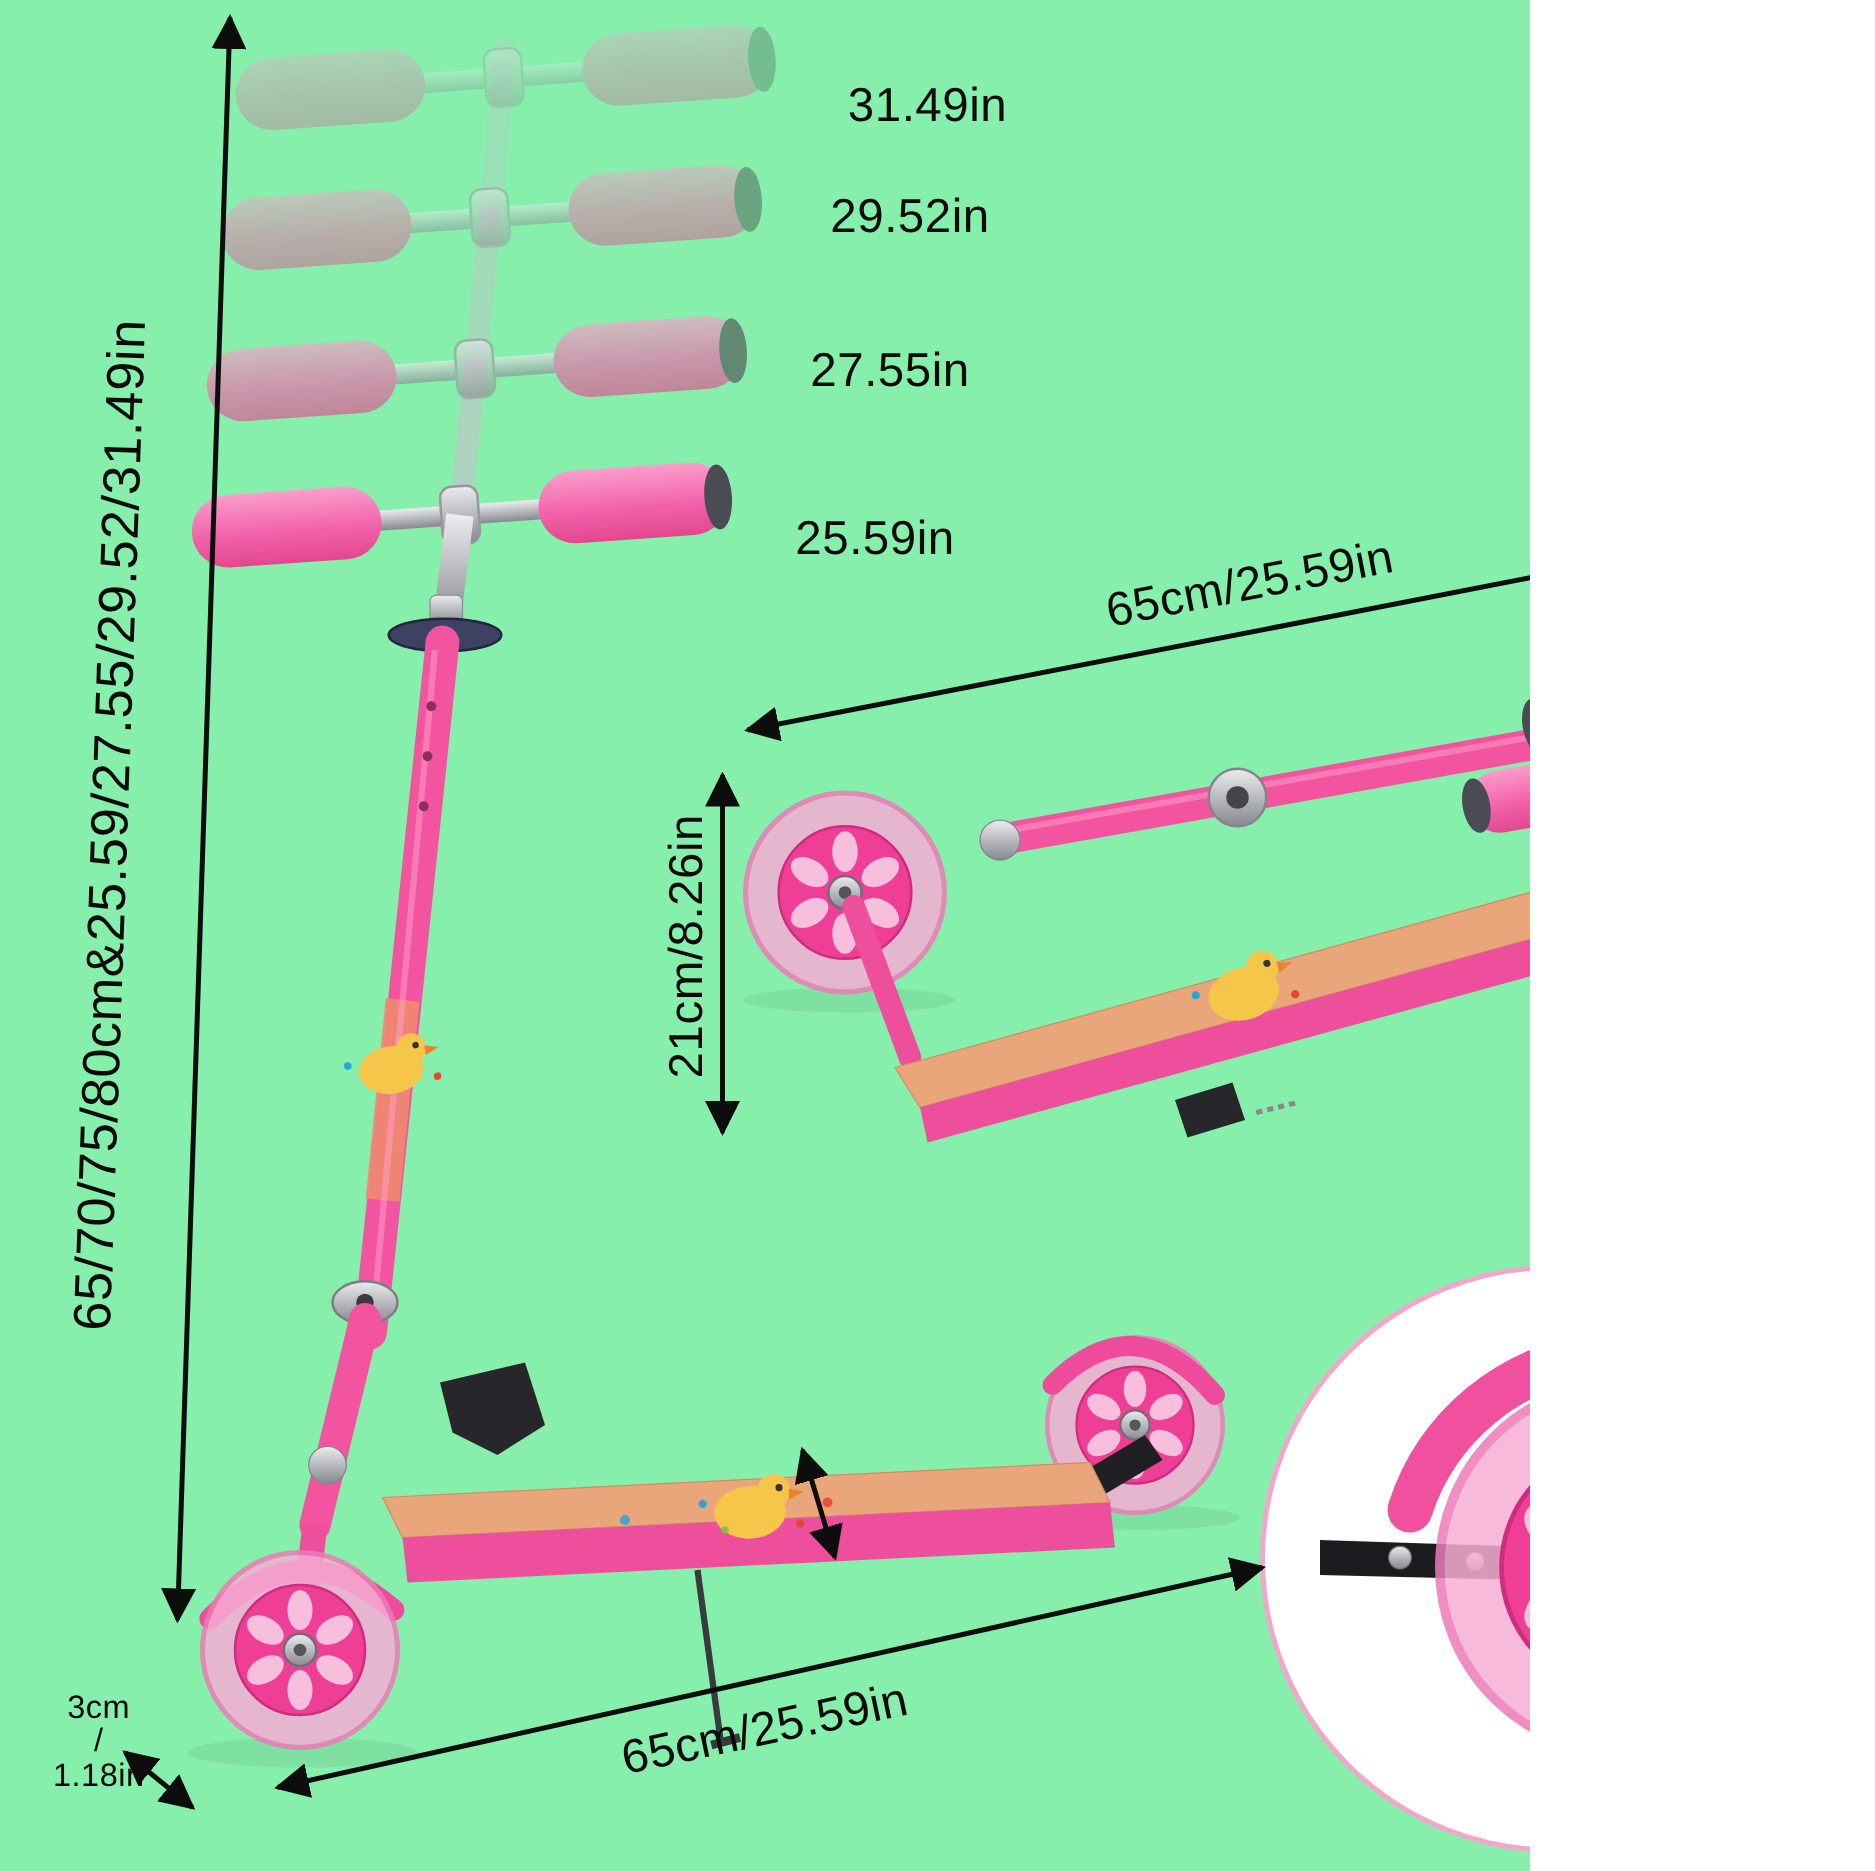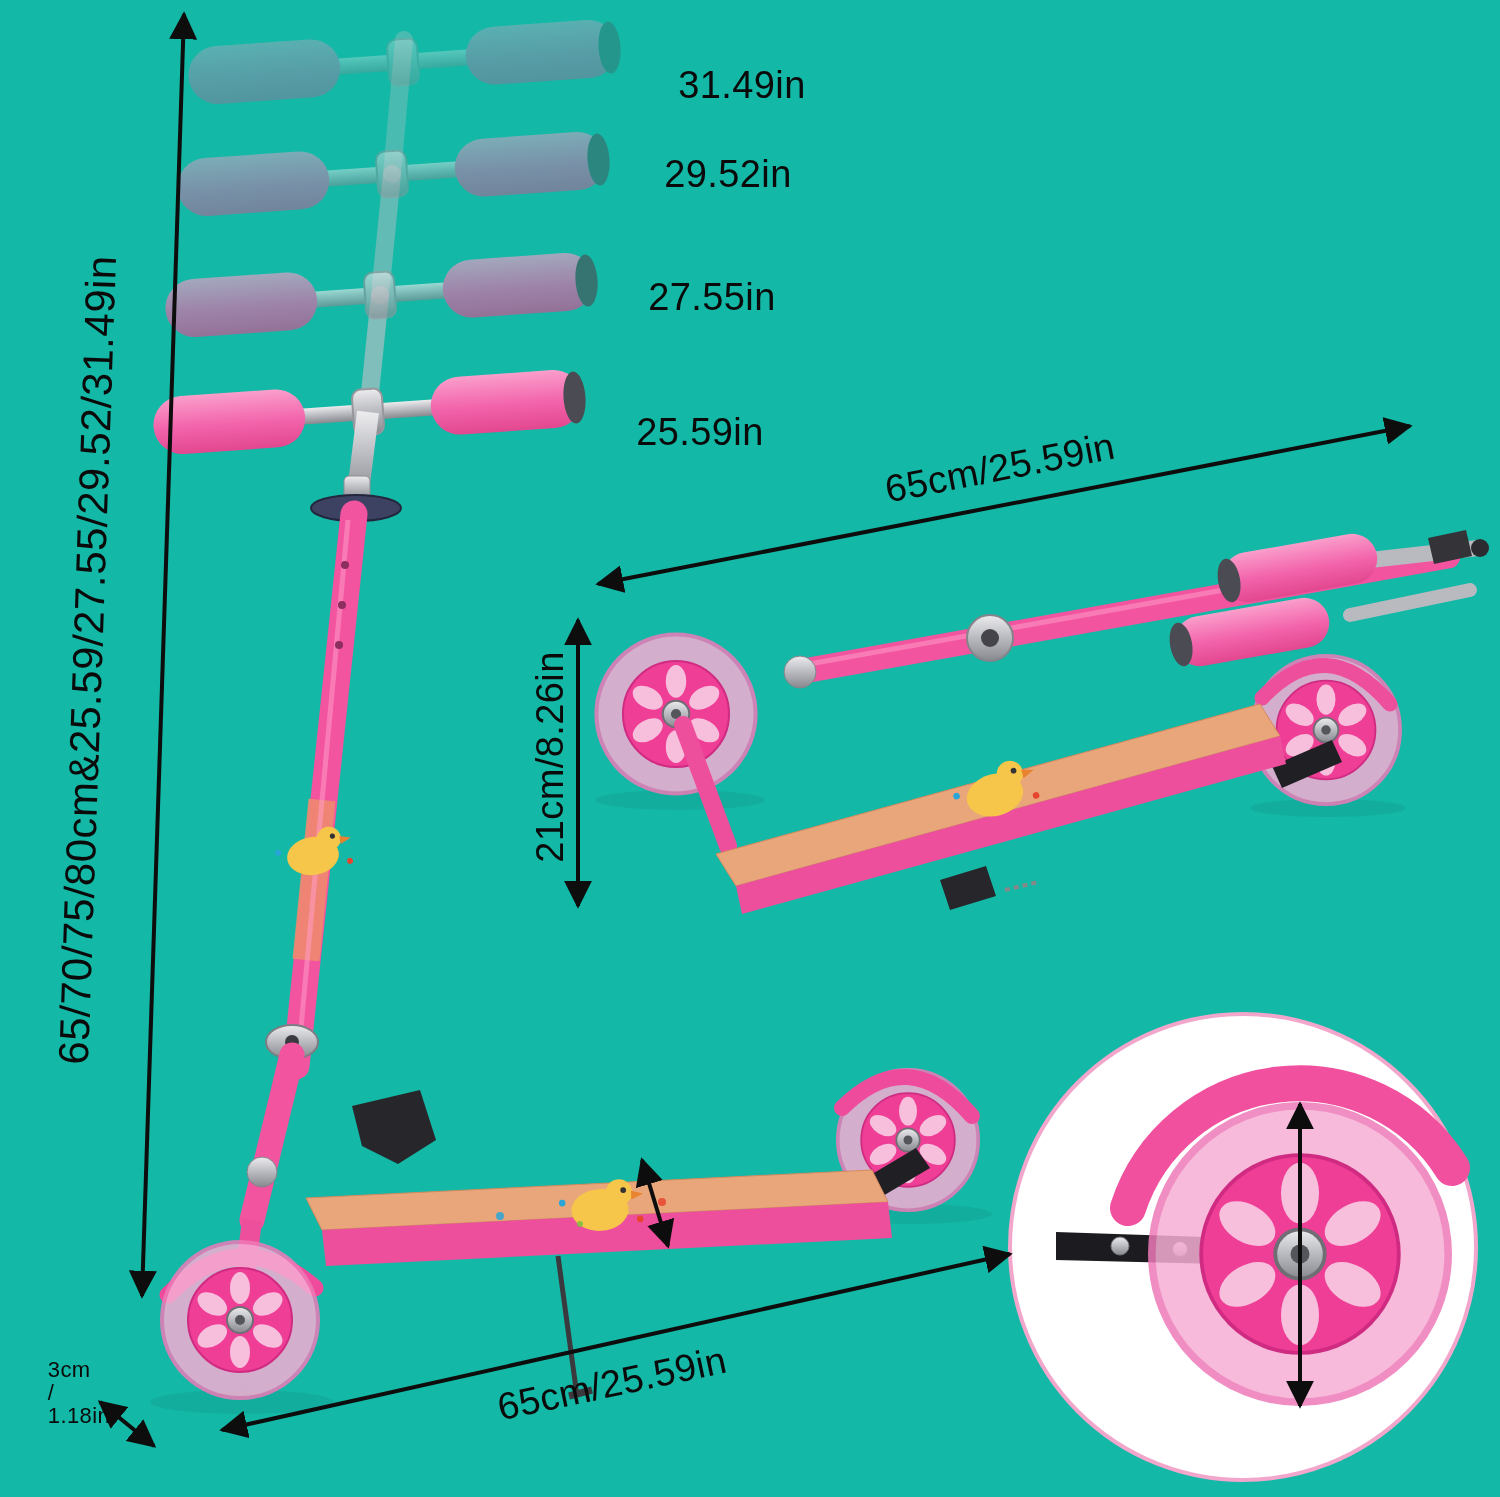--- a/index.html
+++ b/index.html
@@ -1,22 +1,22 @@
 <!DOCTYPE html>
 <html><head>
 <meta charset="utf-8">
 <style>
   *{margin:0;padding:0;box-sizing:border-box}
   html,body{background:#ffffff}
   body{font-family:"Liberation Sans",sans-serif}
-  .canvas{position:relative;width:1500px;height:1497px;background:#14b8a6;overflow:hidden}
+  .canvas{position:relative;width:1224px;height:1497px;background:#86efac;overflow:hidden}
   .canvas > svg{position:absolute;left:0;top:0}
   .label{position:absolute;font-size:38px;color:#0a0a0a;white-space:nowrap;
          transform:translate(-50%,-50%);letter-spacing:.4px}
-  .label.small{font-size:22px;line-height:1.05;}
+  .label.small{font-size:26px;line-height:1.05;text-align:center}
 </style>
 </head>
 <body>
 
 <div class="canvas">
 
 <svg width="1500" height="1497" viewBox="0 0 1500 1497">
   <defs>
     <linearGradient id="silverG" x1="0" y1="0" x2="0" y2="1">
       <stop offset="0" stop-color="#ececee"></stop>

